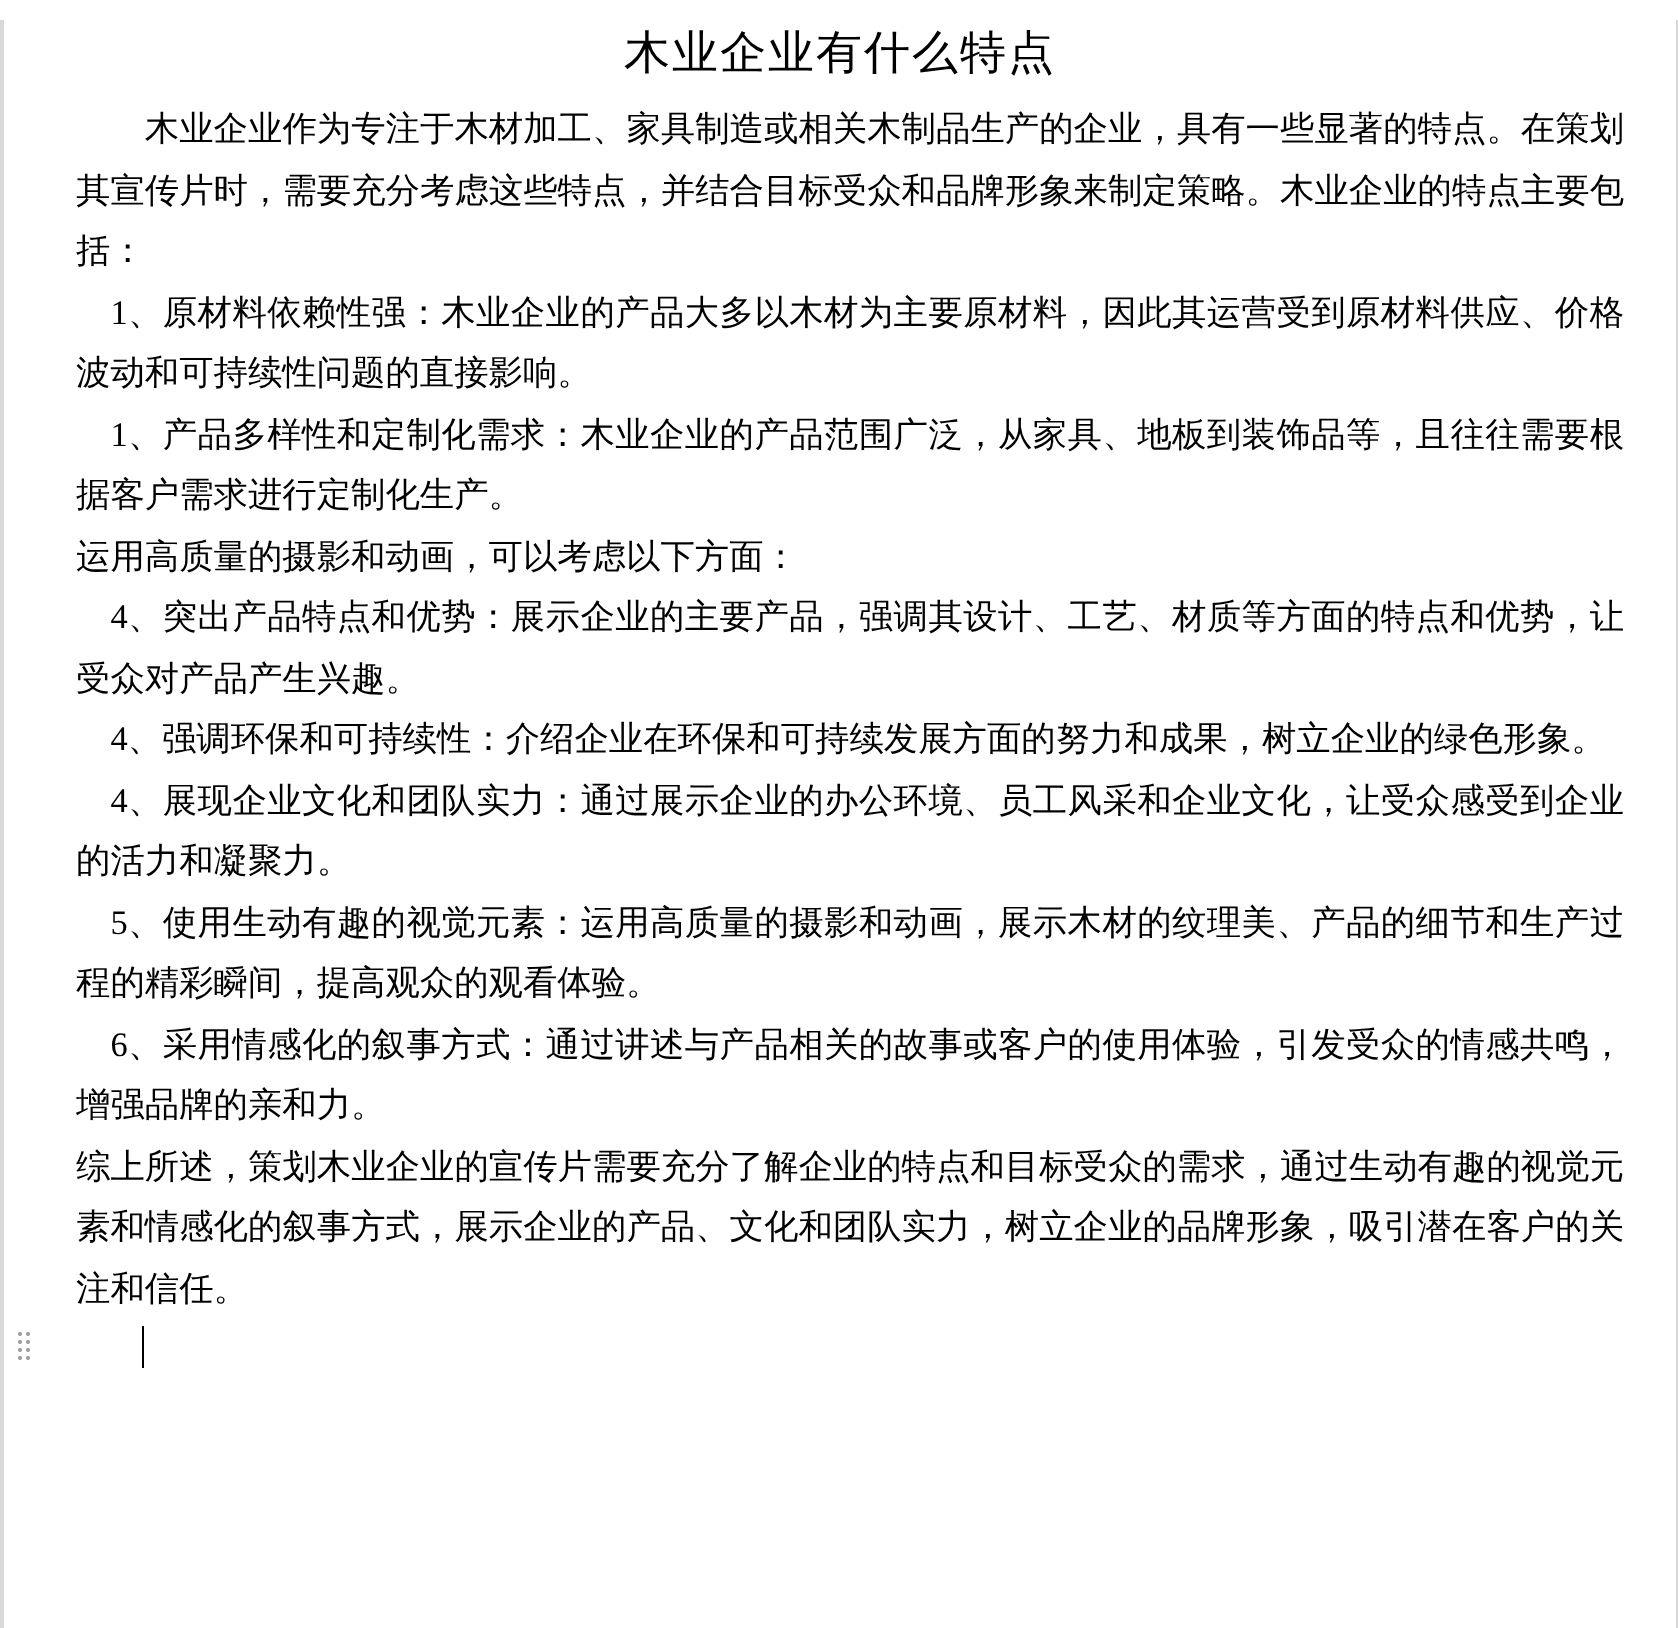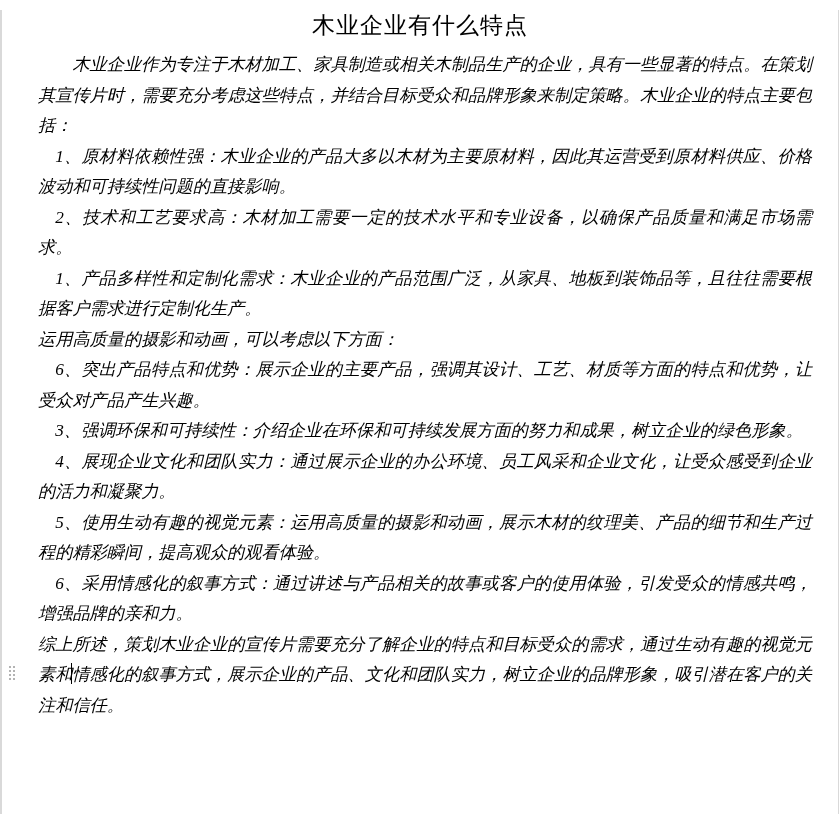--- a/index.html
+++ b/index.html
@@ -24,33 +24,32 @@
     border-right: 1px solid #d9d9d9;
     background: #ffffff;
   }
   .doc-title {
     text-align: center;
     font-size: 23px;
     line-height: 34px;
     font-weight: normal;
     margin: 10px 0 6px 0;
     letter-spacing: 1px;
-    font-family: Liberation Mono, monospace;
+    font-family: Liberation Serif, serif;
   }
   .body-text {
     padding: 0 26px 0 36px;
     font-size: 17.2px;
     line-height: 30.5px;
     text-align: justify;
     text-justify: inter-ideograph;
   }
   .para {
     margin: 0;
     white-space: normal;
-    font-style: italic;
   }
   .indent-2 {
     text-indent: 2em;
   }
   .indent-1 {
     text-indent: 1em;
   }
   .indent-0 {
     text-indent: 0;
   }
@@ -88,25 +87,24 @@
 </head>
 <body>
 
 <div class="page">
 
   <h1 class="doc-title">木业企业有什么特点</h1>
 
   <div class="body-text">
     <p class="para indent-2">木业企业作为专注于木材加工、家具制造或相关木制品生产的企业，具有一些显著的特点。在策划其宣传片时，需要充分考虑这些特点，并结合目标受众和品牌形象来制定策略。木业企业的特点主要包括：</p>
     <p class="para indent-1">1、原材料依赖性强：木业企业的产品大多以木材为主要原材料，因此其运营受到原材料供应、价格波动和可持续性问题的直接影响。</p>
-    <p class="para indent-1">2、技术和工艺要求高：木材加工需要一定的技术水平和专业设备，以确保产品质量和满足市场需求。</p>
     <p class="para indent-1">1、产品多样性和定制化需求：木业企业的产品范围广泛，从家具、地板到装饰品等，且往往需要根据客户需求进行定制化生产。</p>
     <p class="para indent-0">运用高质量的摄影和动画，可以考虑以下方面：</p>
-    <p class="para indent-1">6、突出产品特点和优势：展示企业的主要产品，强调其设计、工艺、材质等方面的特点和优势，让受众对产品产生兴趣。</p>
-    <p class="para indent-1">3、强调环保和可持续性：介绍企业在环保和可持续发展方面的努力和成果，树立企业的绿色形象。</p>
+    <p class="para indent-1">4、突出产品特点和优势：展示企业的主要产品，强调其设计、工艺、材质等方面的特点和优势，让受众对产品产生兴趣。</p>
+    <p class="para indent-1">4、强调环保和可持续性：介绍企业在环保和可持续发展方面的努力和成果，树立企业的绿色形象。</p>
     <p class="para indent-1">4、展现企业文化和团队实力：通过展示企业的办公环境、员工风采和企业文化，让受众感受到企业的活力和凝聚力。</p>
     <p class="para indent-1">5、使用生动有趣的视觉元素：运用高质量的摄影和动画，展示木材的纹理美、产品的细节和生产过程的精彩瞬间，提高观众的观看体验。</p>
     <p class="para indent-1">6、采用情感化的叙事方式：通过讲述与产品相关的故事或客户的使用体验，引发受众的情感共鸣，增强品牌的亲和力。</p>
     <p class="para indent-0">综上所述，策划木业企业的宣传片需要充分了解企业的特点和目标受众的需求，通过生动有趣的视觉元素和情感化的叙事方式，展示企业的产品、文化和团队实力，树立企业的品牌形象，吸引潜在客户的关注和信任。</p>
   </div>
 
   <div class="drag-handle">
     <i></i>
       <i></i>
       <i></i>

